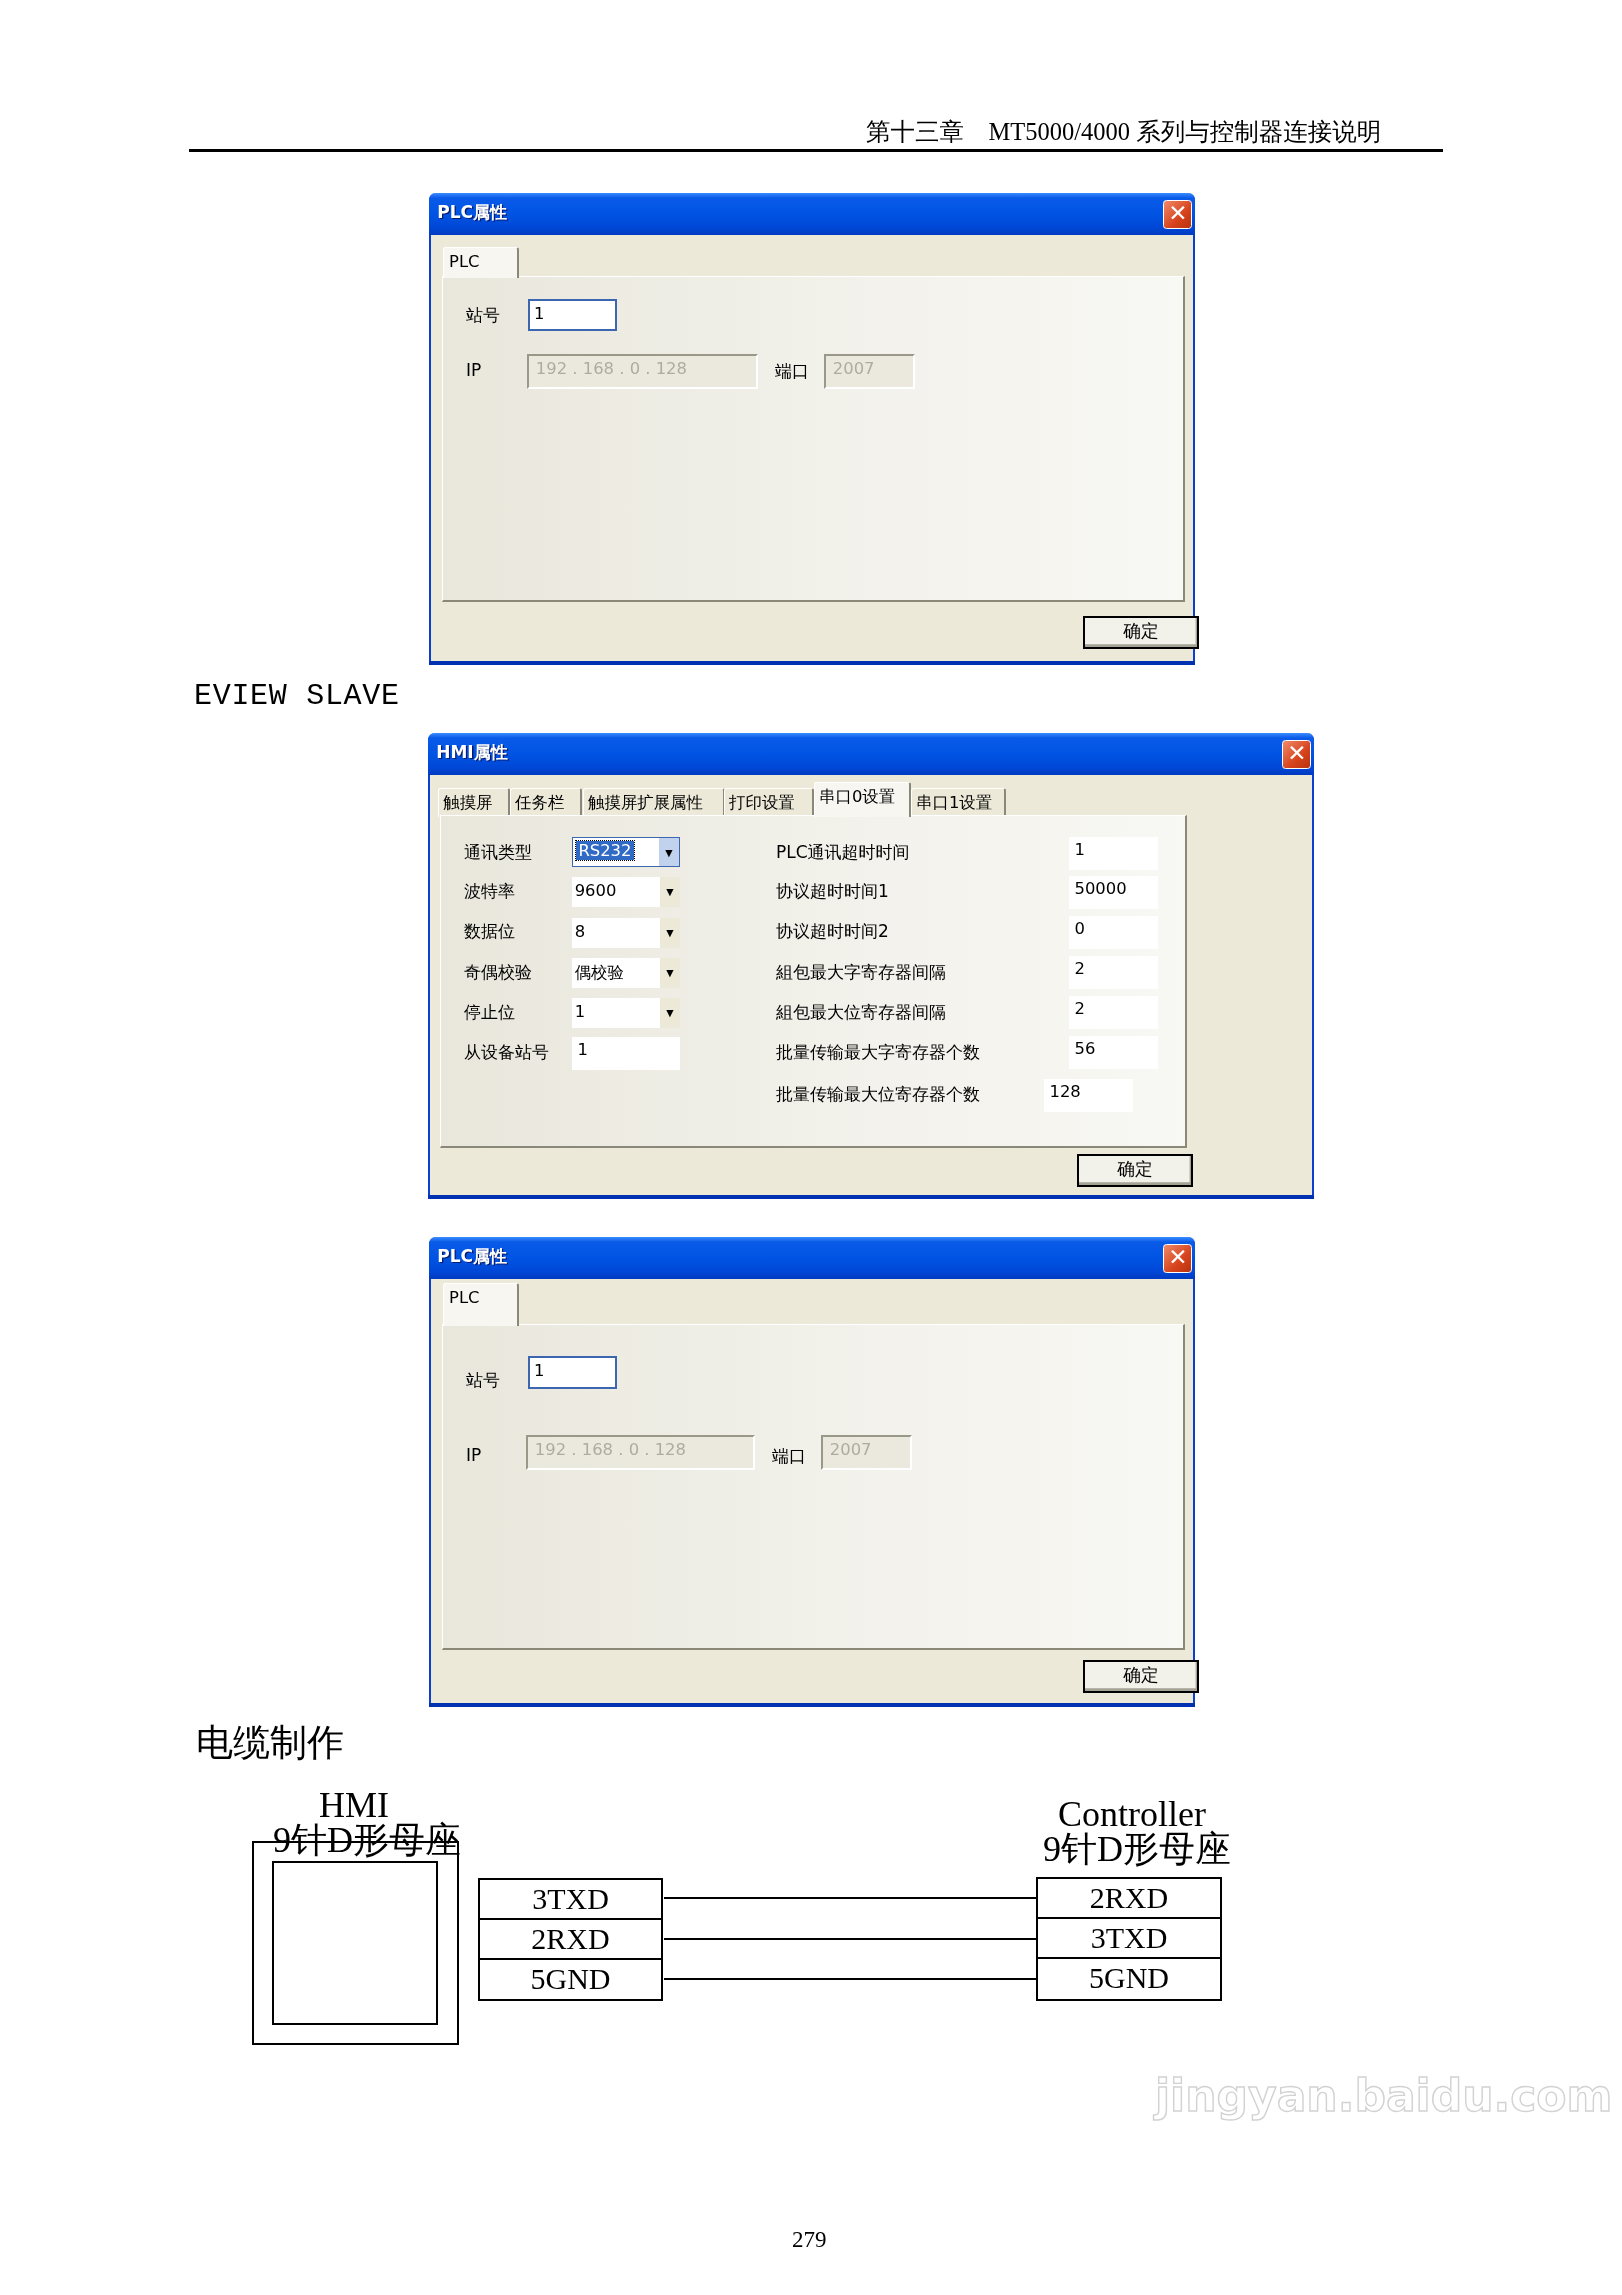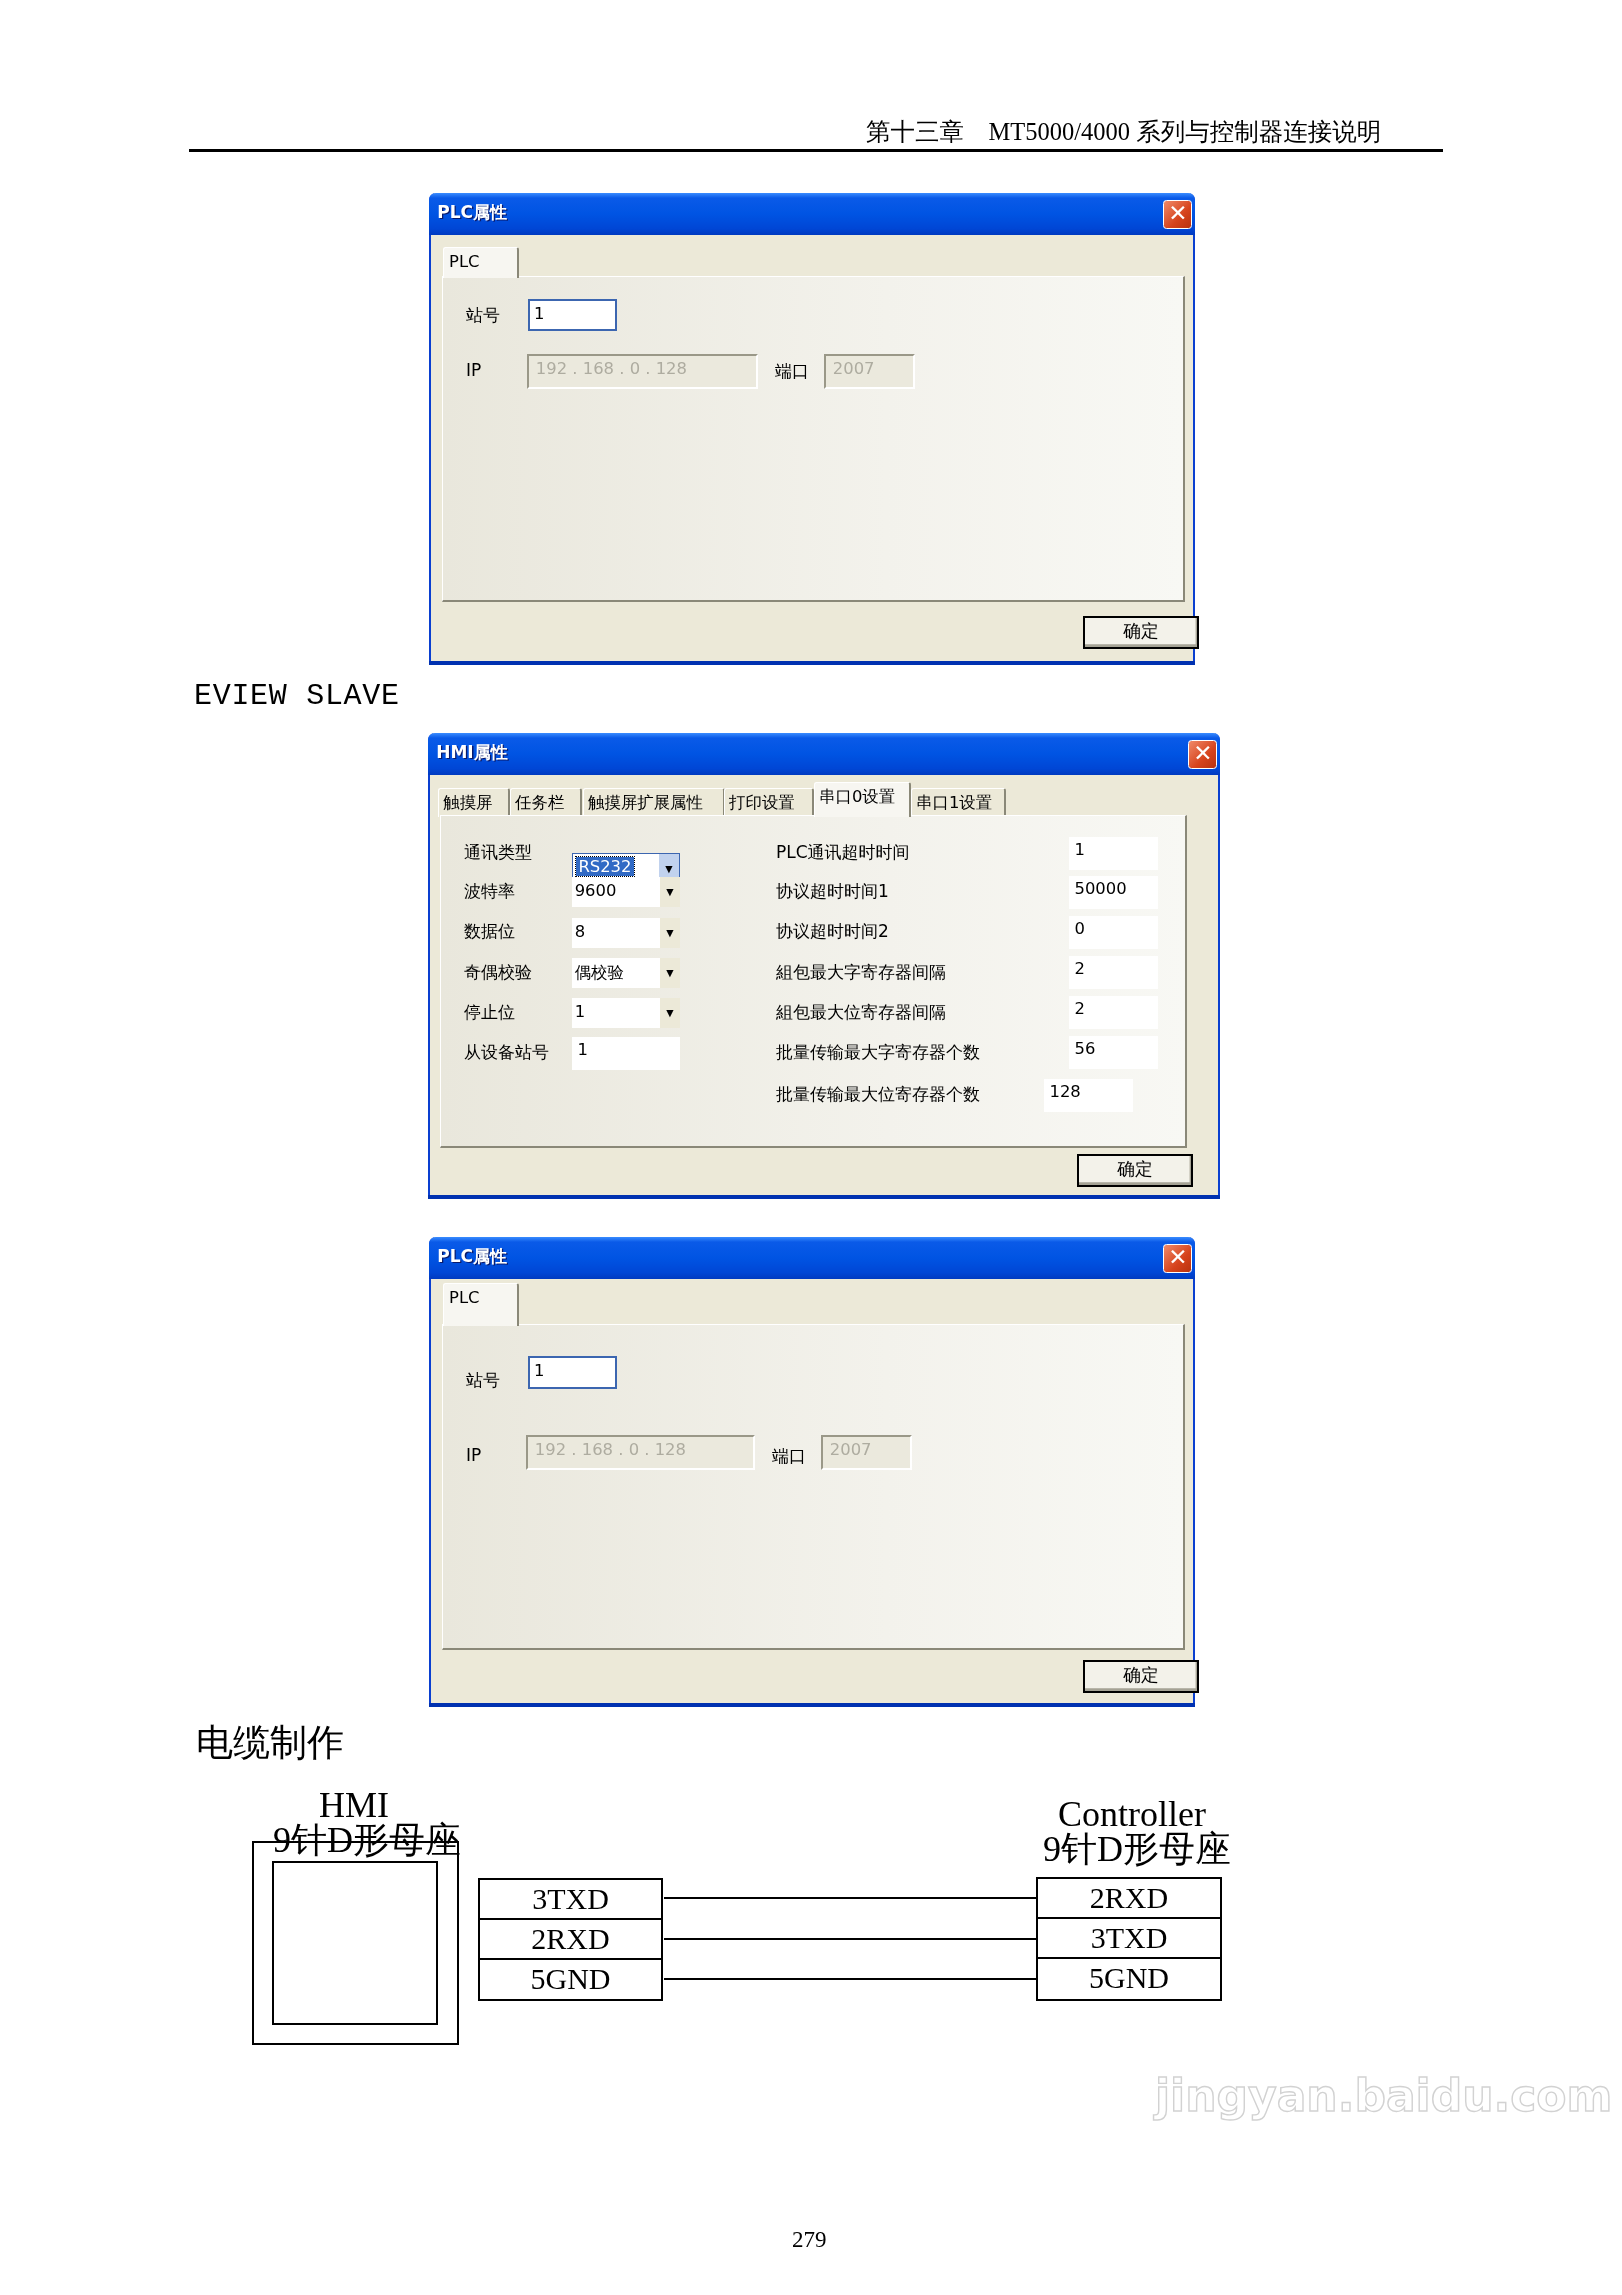--- a/index.html
+++ b/index.html
@@ -81,35 +81,35 @@
   <span class="lbl" style="left:35px; top:167px;">IP</span>
   <div class="disabled-field" style="left:96px; top:161px; width:231px; height:35px;">192 . 168 . 0 . 128</div>
   <span class="lbl" style="left:344px; top:167px;">端口</span>
   <div class="disabled-field" style="left:393px; top:161px; width:91px; height:35px;">2007</div>
   <div class="ok-btn" style="left:652px; top:423px; width:116px; height:33px;">确定</div>
   <div class="dlg-bottom"></div>
 </div>
 
 <div class="abs eview">EVIEW SLAVE</div>
 
-<div class="dlg" style="left:428px; top:733px; width:792px; height:466px;">
+<div class="dlg" style="left:428px; top:733px; width:886px; height:466px;">
   <div class="dlg-title">
     <span class="dlg-title-text">HMI属性</span>
     <div class="dlg-close">✕</div>
   </div>
   <div class="tab inactive" style="left:8.2px; top:55px; width:72px; height:29px; padding:2.7px 4.1px;">触摸屏</div>
   <div class="tab inactive" style="left:80px; top:55px; width:72px; height:29px; padding:2.7px 4.1px;">任务栏</div>
   <div class="tab inactive" style="left:153px; top:55px; width:142px; height:29px; padding:2.7px 4.1px;">触摸屏扩展属性</div>
   <div class="tab inactive" style="left:294px; top:55px; width:90px; height:29px; padding:2.7px 4.1px;">打印设置</div>
   <div class="tab active" style="left:384px; top:49px; width:97px; height:35px; padding:2.7px 4.1px;">串口0设置</div>
   <div class="tab inactive" style="left:481px; top:55px; width:95px; height:29px; padding:2.7px 4.1px;">串口1设置</div>
   <div class="panel" style="left:9.5px; top:82px; width:747px; height:333px;"></div>
 
   <span class="lbl" style="left:34px; top:108px;">通讯类型</span>
-  <div class="combo sel" style="left:142px; top:104px; width:108px;margin-top:16px;">
+  <div class="combo sel" style="left:142px; top:104px; width:108px;">
     <span class="combo-val">RS232</span>
     <span class="combo-btn">▼</span>
   </div>
 
   <span class="lbl" style="left:34px; top:147px;">波特率</span>
   <div class="combo" style="left:142px; top:144px; width:108px;">
     <span class="combo-val">9600</span>
     <span class="combo-btn">▼</span>
   </div>
 

